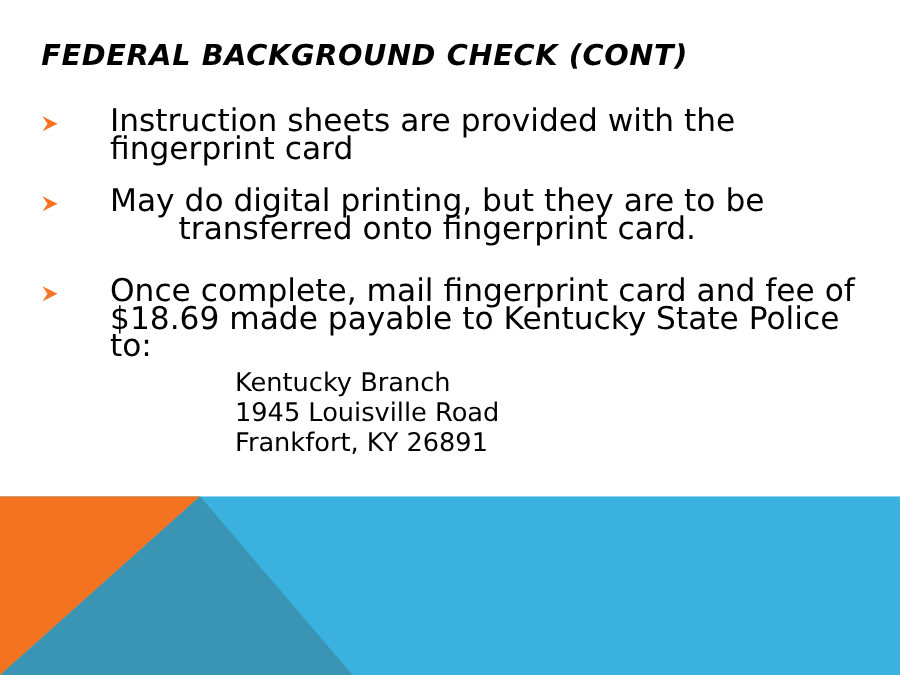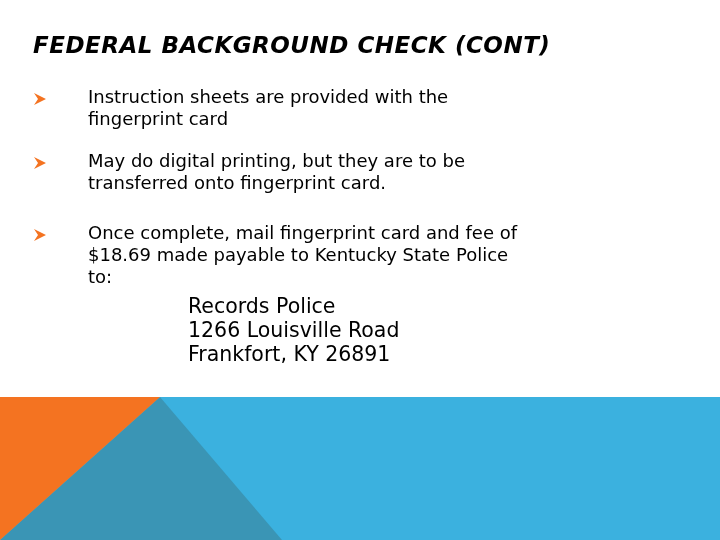--- a/index.html
+++ b/index.html
@@ -1,20 +1,20 @@
 <!DOCTYPE html>
 <html><head>
 <meta charset="utf-8">
 <style>
   html, body { margin: 0; padding: 0; }
   body { width: 720px; height: 540px; position: relative; overflow: hidden; background: #ffffff; font-family: "DejaVu Sans", sans-serif; color: #000; }
   .title { position: absolute; left: 33px; top: 32px; font-size: 23px; font-weight: bold; letter-spacing: 0.5px; white-space: nowrap; font-style: italic; }
   .bullet { position: absolute; left: 33px; width: 660px; }
   .arrow { position: absolute; left: 0; top: 4px; width: 14px; height: 14px; }
-  .btext { position: absolute; left: 55px; font-size: 18px; line-height: 22px; white-space: pre-line; }
+  .btext { position: absolute; left: 55px; font-size: 25px; line-height: 22px; white-space: pre-line; }
   .addr { position: absolute; left: 188px; top: 294px; font-size: 20.5px; line-height: 24px; }
   .addr div { white-space: nowrap; }
   .band { position: absolute; left: 0; top: 397px; width: 720px; height: 143px; }
 </style>
 </head>
 <body>
 
 <div class="title">FEDERAL BACKGROUND CHECK (CONT)</div>
 
 <div class="bullet" style="top:88px;">
@@ -22,36 +22,36 @@
     <polygon points="1,1 13,7 1,13 5,7" fill="#F47321"></polygon>
   </svg>
   <div class="btext" style="top:-2px;">Instruction sheets are provided with the
 fingerprint card</div>
 </div>
 
 <div class="bullet" style="top:152px;">
   <svg class="arrow" viewBox="0 0 14 14">
     <polygon points="1,1 13,7 1,13 5,7" fill="#F47321"></polygon>
   </svg>
-  <div class="btext" style="top:-2px;">May do digital printing, but they are to be
+  <div class="btext" style="top:-2px;text-align:center;">May do digital printing, but they are to be
 transferred onto fingerprint card.</div>
 </div>
 
 <div class="bullet" style="top:224px;">
   <svg class="arrow" viewBox="0 0 14 14">
     <polygon points="1,1 13,7 1,13 5,7" fill="#F47321"></polygon>
   </svg>
   <div class="btext" style="top:-2px;">Once complete, mail fingerprint card and fee of
 $18.69 made payable to Kentucky State Police
 to:</div>
 </div>
 
 <div class="addr">
-  <div>Records Police</div>
-  <div>1266 Louisville Road</div>
+  <div>Kentucky Branch</div>
+  <div>1945 Louisville Road</div>
   <div>Frankfort, KY 26891</div>
 </div>
 
 <svg class="band" viewBox="0 0 720 143" preserveAspectRatio="none">
   <rect x="0" y="0" width="720" height="143" fill="#3BB1DF"></rect>
   <polygon points="160,0 282,143 0,143" fill="#3A95B5"></polygon>
   <polygon points="0,0 160,0 0,143" fill="#F47321"></polygon>
 </svg>
 
 </body></html>

